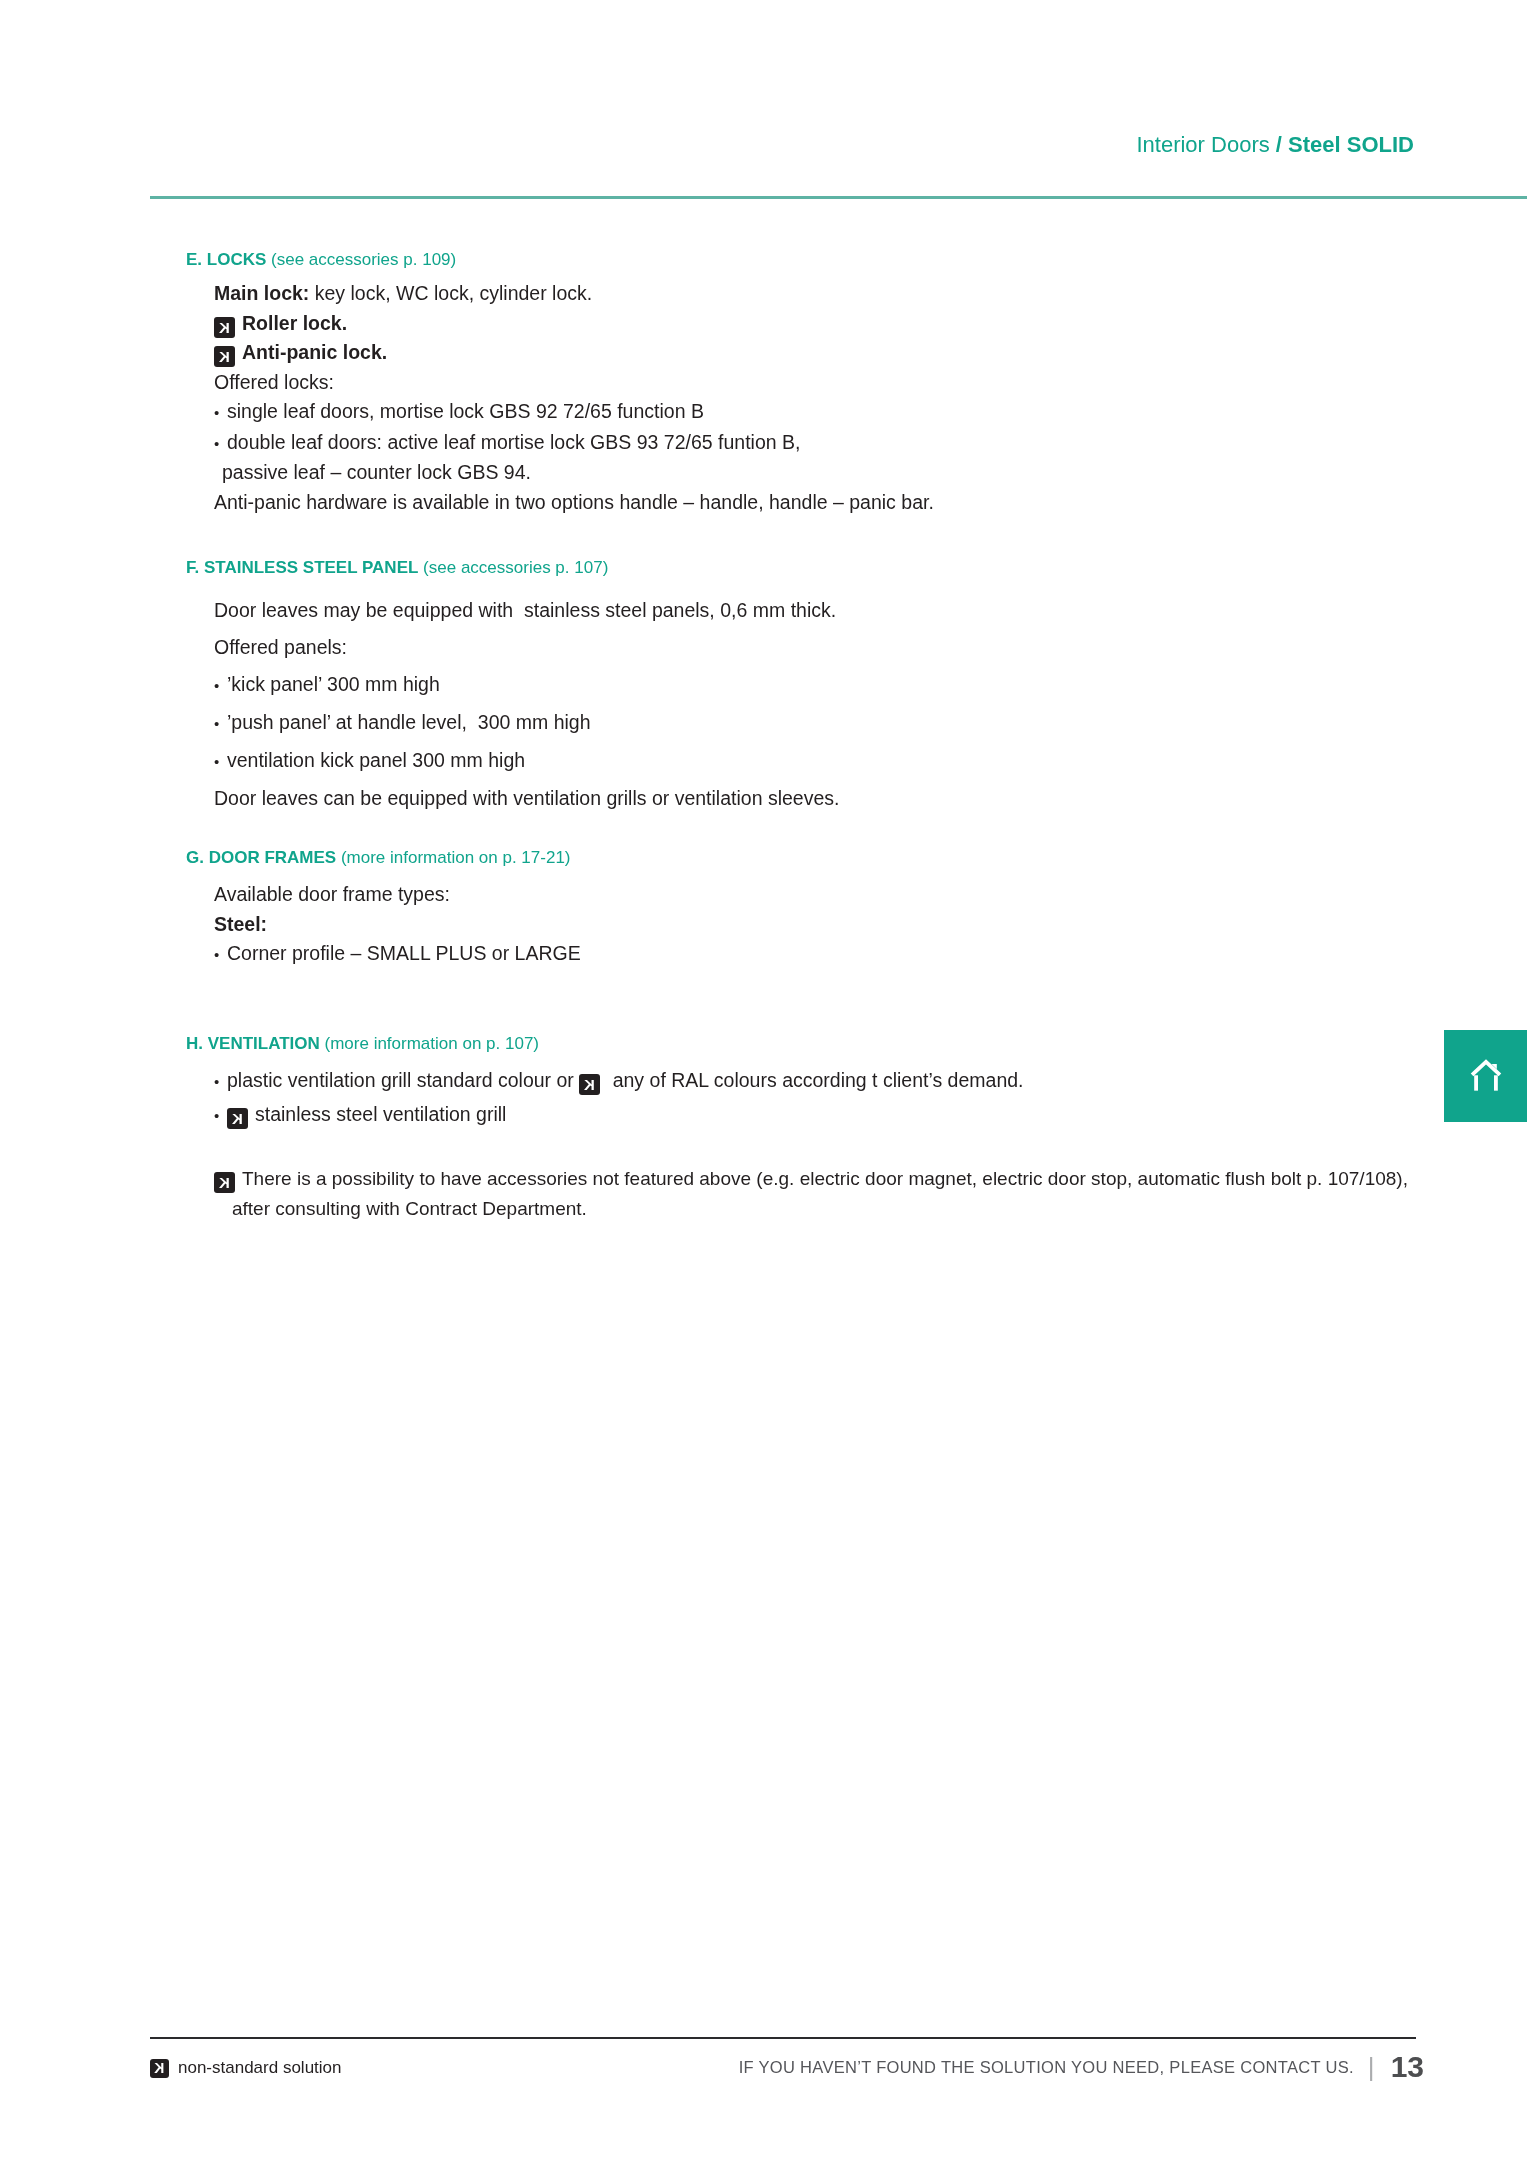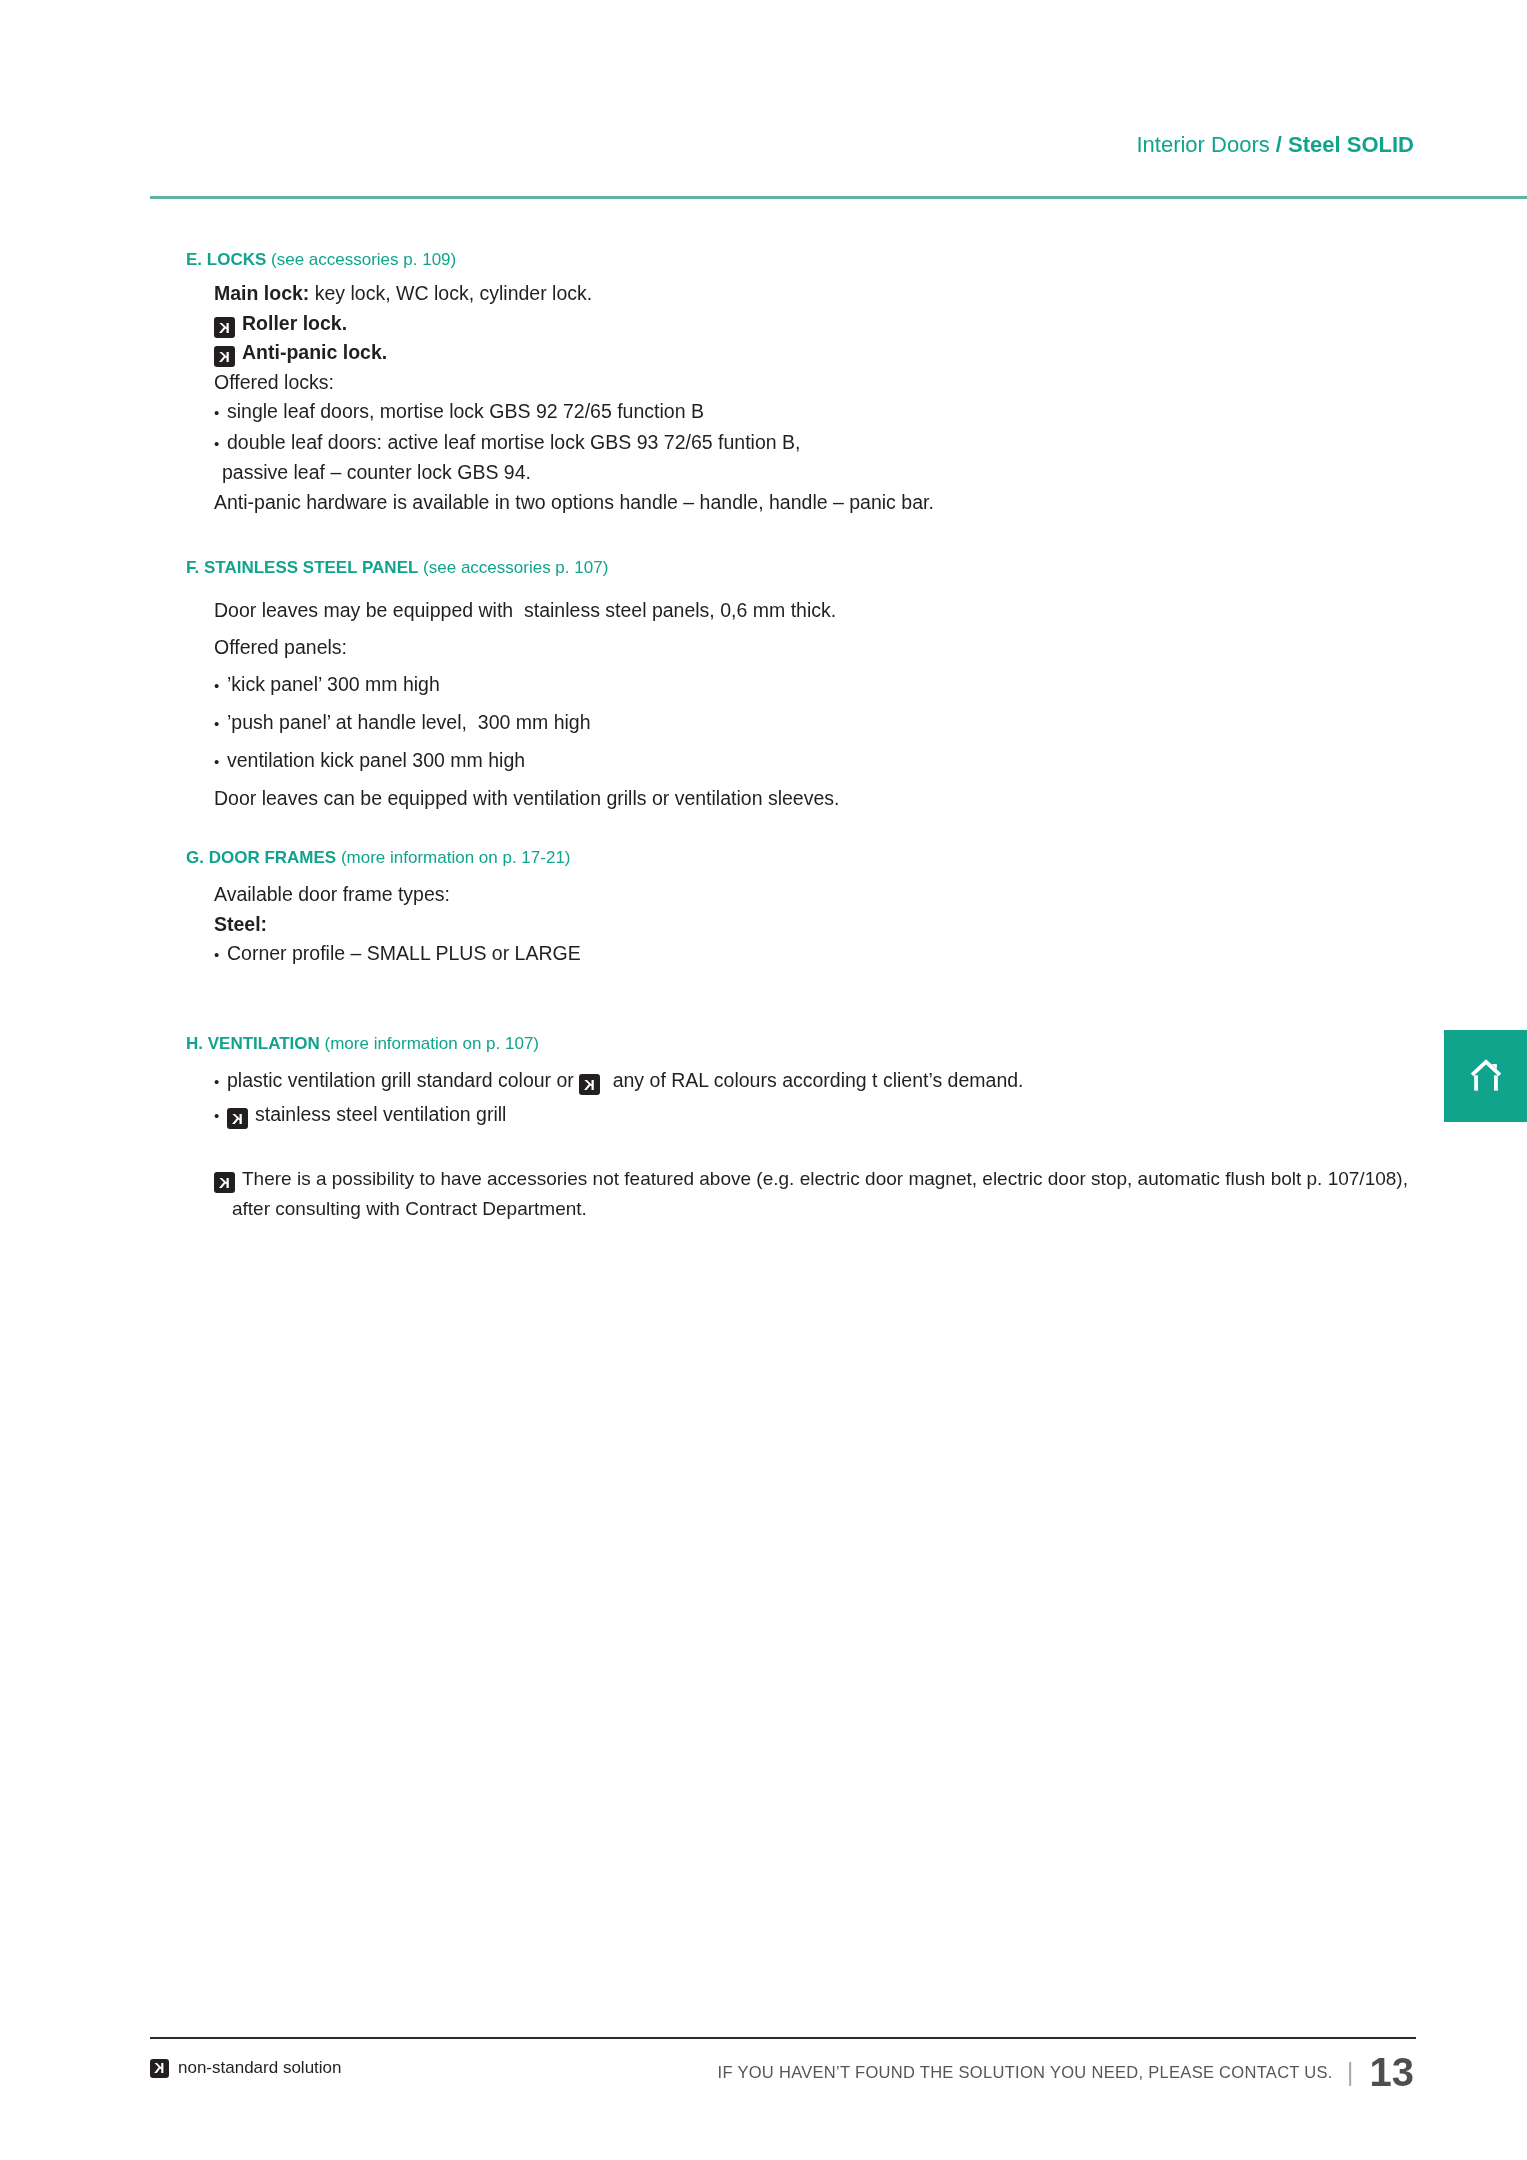--- a/index.html
+++ b/index.html
@@ -61,25 +61,25 @@
     background:var(--teal);display:flex;align-items:center;justify-content:center;
     cursor:pointer;
   }
   
   .rule-bottom{position:absolute;top:2037px;left:150px;width:1266px;height:2px;background:#2a2a2c;}
   .footer-left{
     position:absolute;left:150px;top:2058px;display:flex;align-items:center;
     font-size:17px;color:var(--text);
   }
   .footer-right{
-    position:absolute;right:113px;top:2050px;display:flex;align-items:center;
+    position:absolute;right:103px;top:2050px;display:flex;align-items:center;
   }
   .footer-contact{font-size:16.5px;color:var(--footer_gray);letter-spacing:0.3px;white-space:pre;}
   .footer-sep{font-size:26px;color:#aaacae;margin:0 16px 0 14px;font-weight:normal;}
-  .footer-page{font-size:40px;font-weight:bold;color:#4d4e50;}
+  .footer-page{font-size:30px;font-weight:bold;color:#4d4e50;}
 </style>
 </head>
 <body>
 
 <div class="page">
 
   <div class="breadcrumb"><span>Interior Doors </span><span class="bold">/ Steel SOLID</span></div>
   <div class="rule-top"></div>
 
   <div class="section" style="top:250px">

